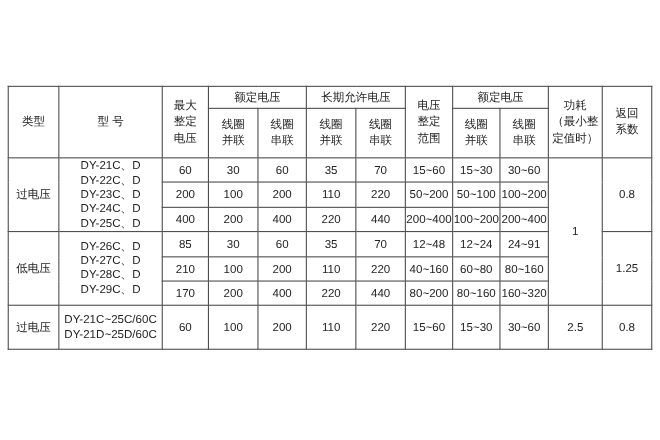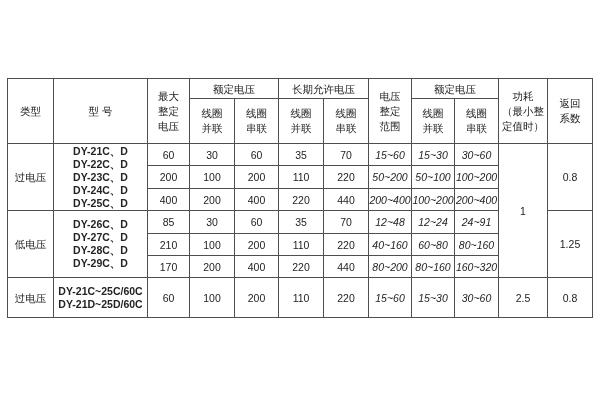--- a/index.html
+++ b/index.html
@@ -38,23 +38,23 @@
     white-space: nowrap;
     overflow: hidden;
     background: #ffffff;
   }
   tr.hdr-grp  { height: 20px; }
   tr.hdr-sub  { height: 45px; }
   tr.r-std    { height: 22px; }
   tr.r-std2   { height: 23px; }
   tr.r-big    { height: 40px; }
   .ln { display: block; line-height: 15px; }
-  .model-cell .ln { line-height: 13px; font-size: 10.5px; font-weight: bold; }
+  .model-cell .ln { line-height: 13px; font-size: 10.5px; }
   td.num { font-size: 11px; letter-spacing: 0; }
-  td.rng { font-size: 10.5px; font-style: italic; }
+  td.rng { font-size: 10.5px; }
 </style>
 </head>
 <body>
 
 <div class="page">
   <table class="spec">
     <colgroup>
       <col style="width:46px">
         <col style="width:94px">
         <col style="width:42px">

